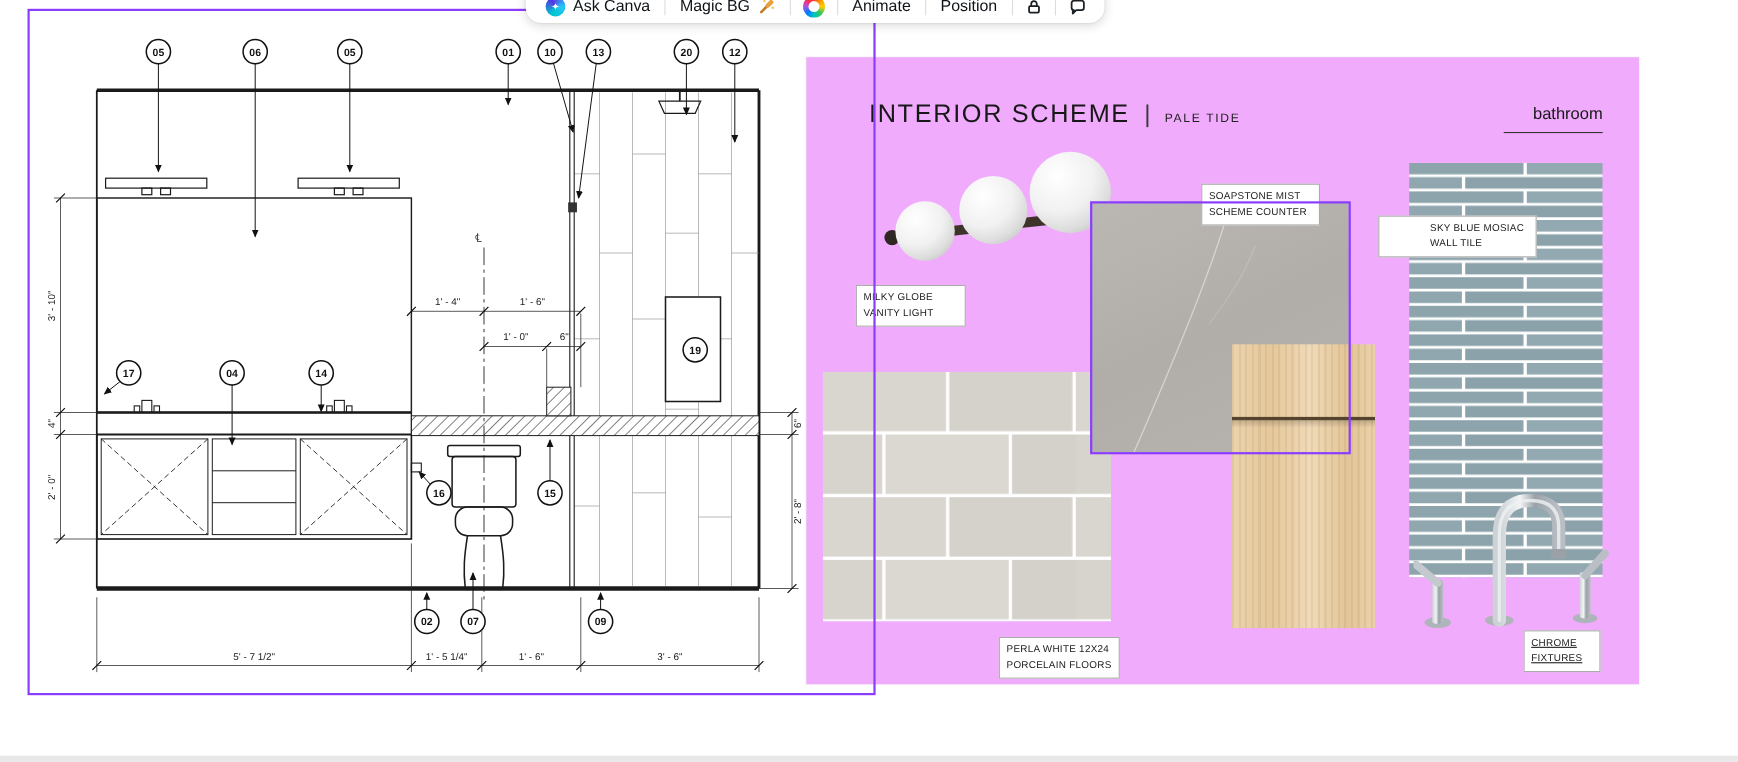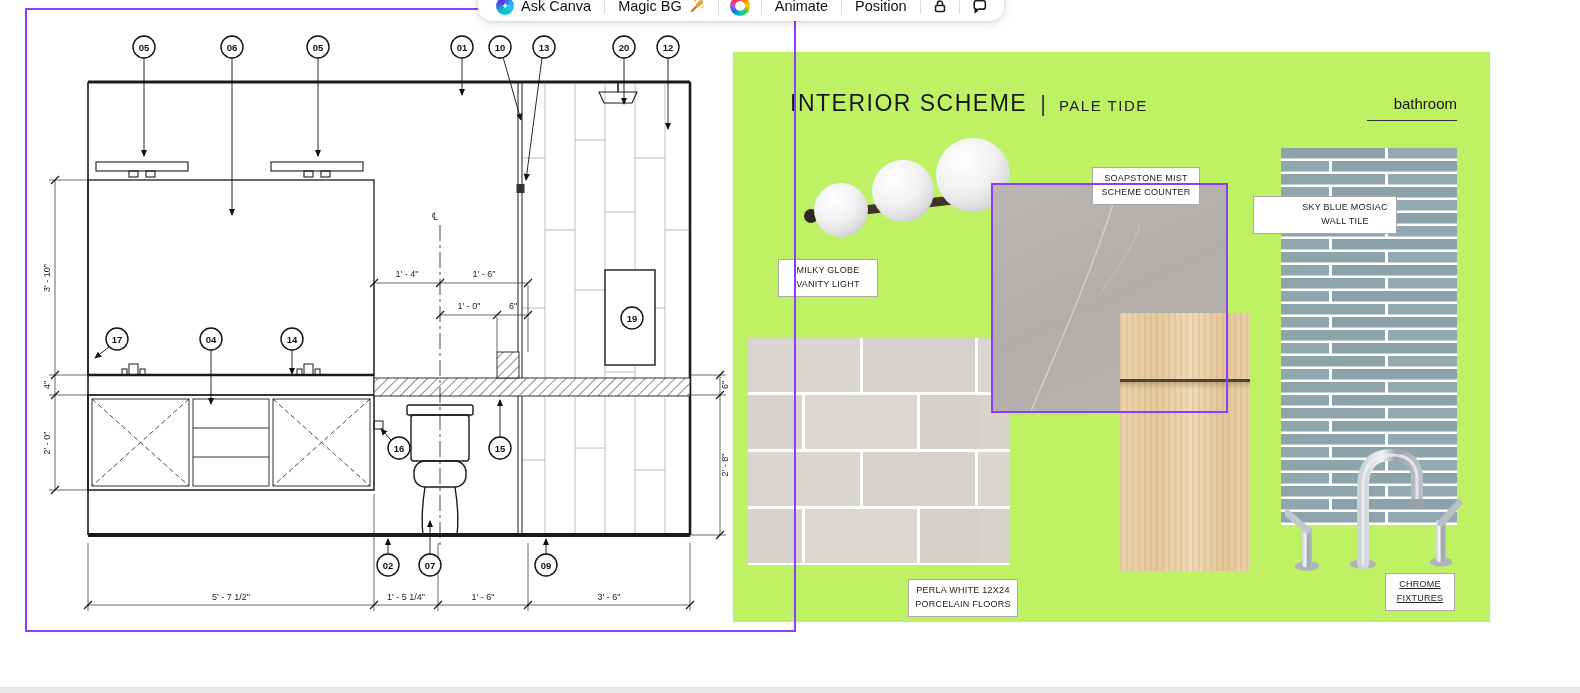--- a/index.html
+++ b/index.html
@@ -32,30 +32,30 @@
   .sel{position:absolute;border:2px solid #8b3dff;z-index:20;}
   .sel-left{left:25px;top:8px;width:767px;height:620px;}
   .sel-quartz{left:991px;top:183px;width:233px;height:226px;}
 
   
   .drawing{position:absolute;left:25px;top:8px;width:769px;height:622px;z-index:2;}
   .drawing-svg text{font-family:"Liberation Sans",sans-serif;}
 
   
   .page{position:absolute;left:733px;top:52px;width:757px;height:570px;
-    background:#bef264;box-shadow:0 0 0 1px rgba(0,0,0,.035);z-index:1;}
+    background:#f0abfc;box-shadow:0 0 0 1px rgba(0,0,0,.035);z-index:1;}
   .mb-header{position:absolute;left:57px;top:38px;display:flex;align-items:baseline;gap:13px;}
   .mb-title{font-size:23px;letter-spacing:1.5px;font-weight:500;color:#181818;}
   .mb-bar{font-size:22px;font-weight:300;color:#3a3a3a;}
-  .mb-sub{font-size:15px;letter-spacing:1.5px;color:#222;}
+  .mb-sub{font-size:11px;letter-spacing:1.5px;color:#222;}
   .mb-cat{position:absolute;left:634px;top:43px;width:90px;text-align:right;font-size:15px;
     color:#151515;padding-bottom:8px;border-bottom:1.5px solid #333;}
 
   .mb-label{position:absolute;background:#fff;border:1px solid #ababab;padding:4px 6px;
-    font-size:9px;line-height:1.55;letter-spacing:.25px;text-align:center;color:#222;z-index:6;}
+    font-size:9px;line-height:1.55;letter-spacing:.25px;text-align:left;color:#222;z-index:6;}
   .lbl-light{left:45px;top:207px;width:86px;}
   .lbl-quartz{left:359px;top:115px;width:94px;}
   .lbl-tile{left:520px;top:144px;width:90px;padding-left:46px;}
   .lbl-floor{left:175px;top:491px;width:96px;margin-top:36px;}
   .lbl-cabinet{left:370px;top:451px;width:73px;}
   .lbl-fix{left:652px;top:521px;width:56px;text-decoration:underline;}
 
   .img-light{position:absolute;left:70px;top:78px;width:225px;height:120px;z-index:2;}
   .img-quartz{position:absolute;left:258px;top:131px;width:235px;height:228px;z-index:3;
     background:linear-gradient(155deg,#bbb8b3,#b1aea9 50%,#b7b4af);}

